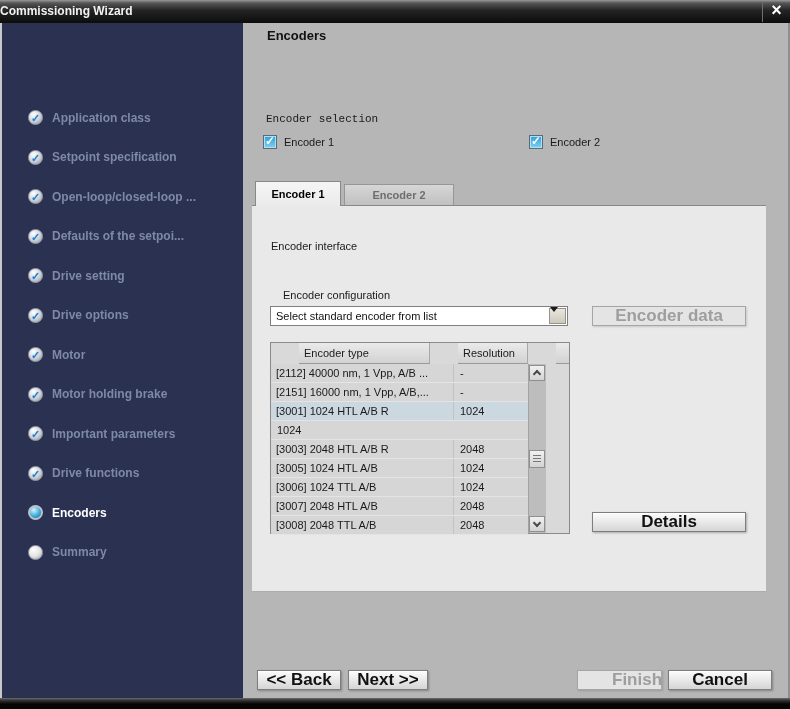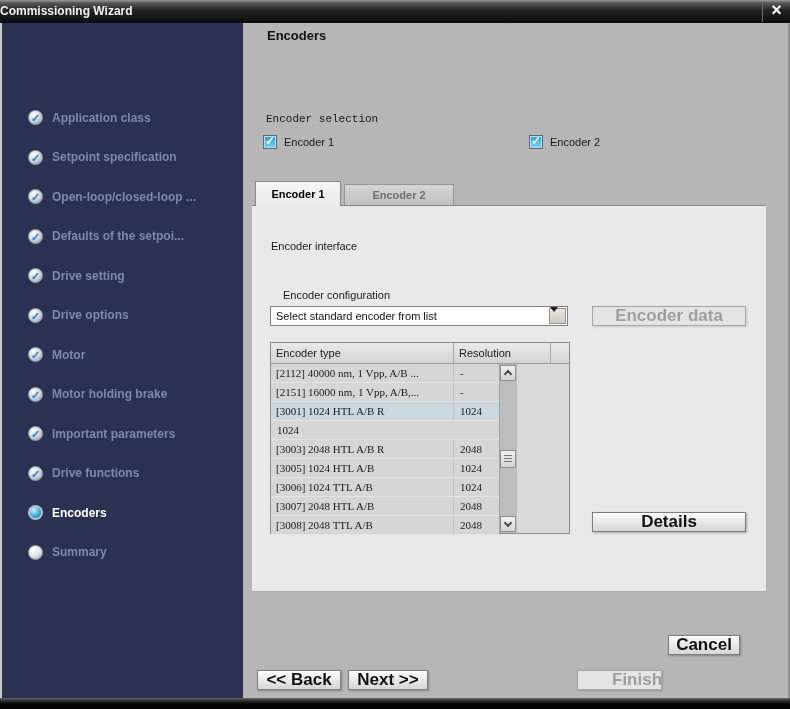--- a/index.html
+++ b/index.html
@@ -122,25 +122,25 @@
   .btn-details { left:340px; top:306px; width:154px; }
   
   .listbox {
     position:absolute; left:18px; top:136px; width:300px; height:192px;
     border:1px solid #8a8a8a; background:#d9d9d9; font-size:11px;
   }
   .lb-header { display:flex; height:21px; }
   .lb-h {
     background:linear-gradient(180deg,#eaeaea,#d2d2d2);
     border-right:1px solid #a8a8a8; border-bottom:1px solid #9a9a9a;
-    padding-left:5px; line-height:20px; color:#1a1a1a; cursor:pointer;
+    padding-left:5px; line-height:20px; color:#1a1a1a; cursor:pointer;margin-left:28px;
   }
   .lb-h1 { width:183px; } .lb-h2 { width:97px; } .lb-h3 { width:18px; border-right:none; padding:0; }
   .lb-body { position:relative; display:flex; height:169px; }
-  .lb-rows { width:228px;font-family:Liberation Serif, serif; }
+  .lb-rows { width:257px; }
   .trow { display:flex; height:19px; background:#d6d6d6; border-bottom:1px solid #e4e4e4; cursor:pointer; }
   .trow.selected { background:#cbd8df; }
   .c-type { width:183px; padding-left:5px; line-height:18px; border-right:1px solid #c2c2c2;
             white-space:nowrap; overflow:hidden; color:#1a1a1a; }
   .c-res { flex:1; padding-left:6px; line-height:18px; color:#1a1a1a; }
   
   .lb-scroll { position:relative; width:18px; background:#bdbdbd; border-left:1px solid #a3a3a3; }
   .sb-btn, .sb-thumb {
     position:absolute; left:0; width:16px; height:16px; margin-left:0;
     background:linear-gradient(180deg,#f1f1f1,#d3d3d3);
@@ -149,21 +149,21 @@
   .sb-up { top:1px; } .sb-down { bottom:1px; } .sb-thumb { top:86px; height:18px; }
   .chev { width:6px; height:6px; border-left:2px solid #4a4a4a; border-top:2px solid #4a4a4a; }
   .chev-up { transform:rotate(45deg); margin:5px auto 0; }
   .chev-down { transform:rotate(-135deg); margin:3px auto 0; }
   .grip { width:8px; height:8px; margin:4px auto 0;
     background:repeating-linear-gradient(180deg,#777 0 1px,transparent 1px 3px); }
   
   .btn-back   { left:14px;  top:647px; width:84px; }
   .btn-next   { left:105px; top:647px; width:80px; }
   .btn-finish { left:334px; top:647px; width:85px;padding-left:34px; }
-  .btn-cancel { left:425px; top:612px; width:72px; }
+  .btn-cancel { left:425px; top:647px; width:104px; }
   
   .bottom-strip {
     position:absolute; left:0; top:698px; width:790px; height:11px;
     background:linear-gradient(180deg,#6e6e6e 0,#3a3a3a 2px,#050505 6px);
   }
 </style>
 </head>
 <body>
 
 <div class="window">

